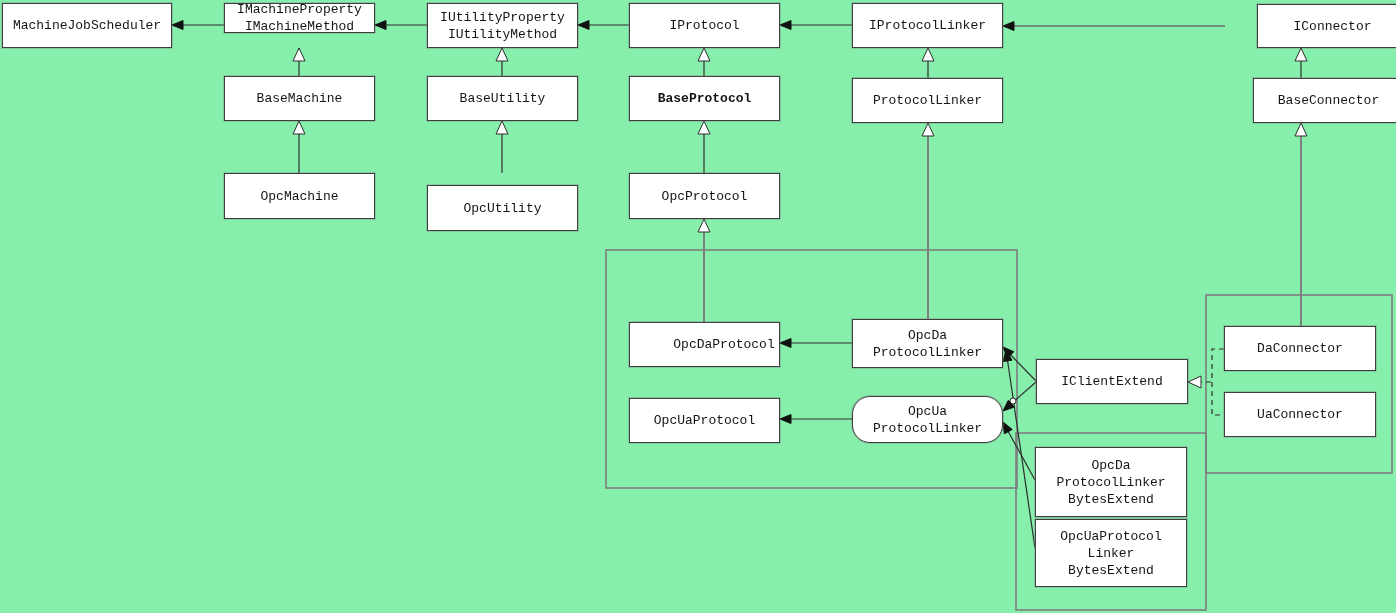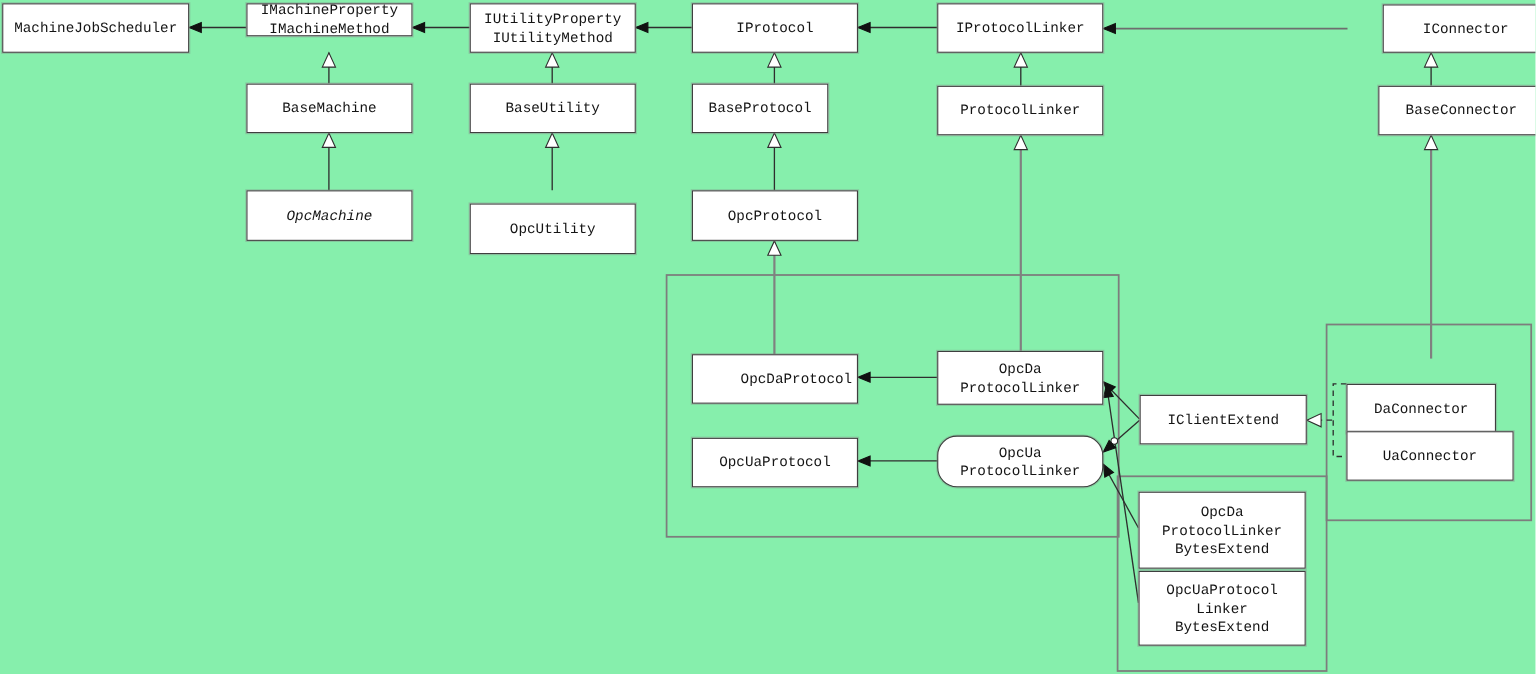--- a/index.html
+++ b/index.html
@@ -89,34 +89,34 @@
       <div class="node" style="left: 2px; top: 3px; width: 170px; height: 45px;">MachineJobScheduler</div>
       <div class="node" style="left: 224px; top: 3px; width: 151px; height: 30px; text-align: center;">IMachineProperty
 IMachineMethod</div>
       <div class="node" style="left: 427px; top: 3px; width: 151px; height: 45px;">IUtilityProperty
 IUtilityMethod</div>
       <div class="node" style="left: 629px; top: 3px; width: 151px; height: 45px;">IProtocol</div>
       <div class="node" style="left: 852px; top: 3px; width: 151px; height: 45px;">IProtocolLinker</div>
       <div class="node" style="left: 1225px; top: 4px; width: 151px; height: 44px; margin-left: 32px;">IConnector</div>
       <div class="node" style="left: 224px; top: 76px; width: 151px; height: 45px;">BaseMachine</div>
       <div class="node" style="left: 427px; top: 76px; width: 151px; height: 45px;">BaseUtility</div>
-      <div class="node" style="left: 629px; top: 76px; width: 124px; height: 45px;">BaseProtocol</div>
+      <div class="node" style="left: 629px; top: 76px; width: 151px; height: 45px; font-weight: bold;">BaseProtocol</div>
       <div class="node" style="left: 852px; top: 78px; width: 151px; height: 45px;">ProtocolLinker</div>
       <div class="node" style="left: 1225px; top: 78px; width: 151px; height: 45px; margin-left: 28px;">BaseConnector</div>
-      <div class="node" style="left: 224px; top: 173px; width: 151px; height: 46px; font-style: italic;">OpcMachine</div>
+      <div class="node" style="left: 224px; top: 173px; width: 151px; height: 46px;">OpcMachine</div>
       <div class="node" style="left: 427px; top: 173px; width: 151px; height: 46px; margin-top: 12px;">OpcUtility</div>
       <div class="node" style="left: 629px; top: 173px; width: 151px; height: 46px;">OpcProtocol</div>
       <div class="node" style="left: 629px; top: 322px; width: 151px; height: 45px; padding-left: 39px;">OpcDaProtocol</div>
       <div class="node" style="left: 629px; top: 398px; width: 151px; height: 45px;">OpcUaProtocol</div>
       <div class="node" style="left: 852px; top: 319px; width: 151px; height: 49px;">OpcDa
 ProtocolLinker</div>
       <div class="node" style="left: 852px; top: 396px; width: 151px; height: 47px; border-radius: 18px;">OpcUa
 ProtocolLinker</div>
       <div class="node" style="left: 1036px; top: 359px; width: 152px; height: 45px;">IClientExtend</div>
-      <div class="node" style="left: 1224px; top: 326px; width: 136px; height: 45px; margin-top: 23px;">DaConnector</div>
+      <div class="node" style="left: 1224px; top: 326px; width: 152px; height: 45px;">DaConnector</div>
       <div class="node" style="left: 1224px; top: 392px; width: 152px; height: 45px;">UaConnector</div>
       <div class="node" style="left: 1035px; top: 447px; width: 152px; height: 70px;">OpcDa
 ProtocolLinker
 BytesExtend</div>
       <div class="node" style="left: 1035px; top: 519px; width: 152px; height: 68px;">OpcUaProtocol
 Linker
 BytesExtend</div>
     </div>
 </div>
 

